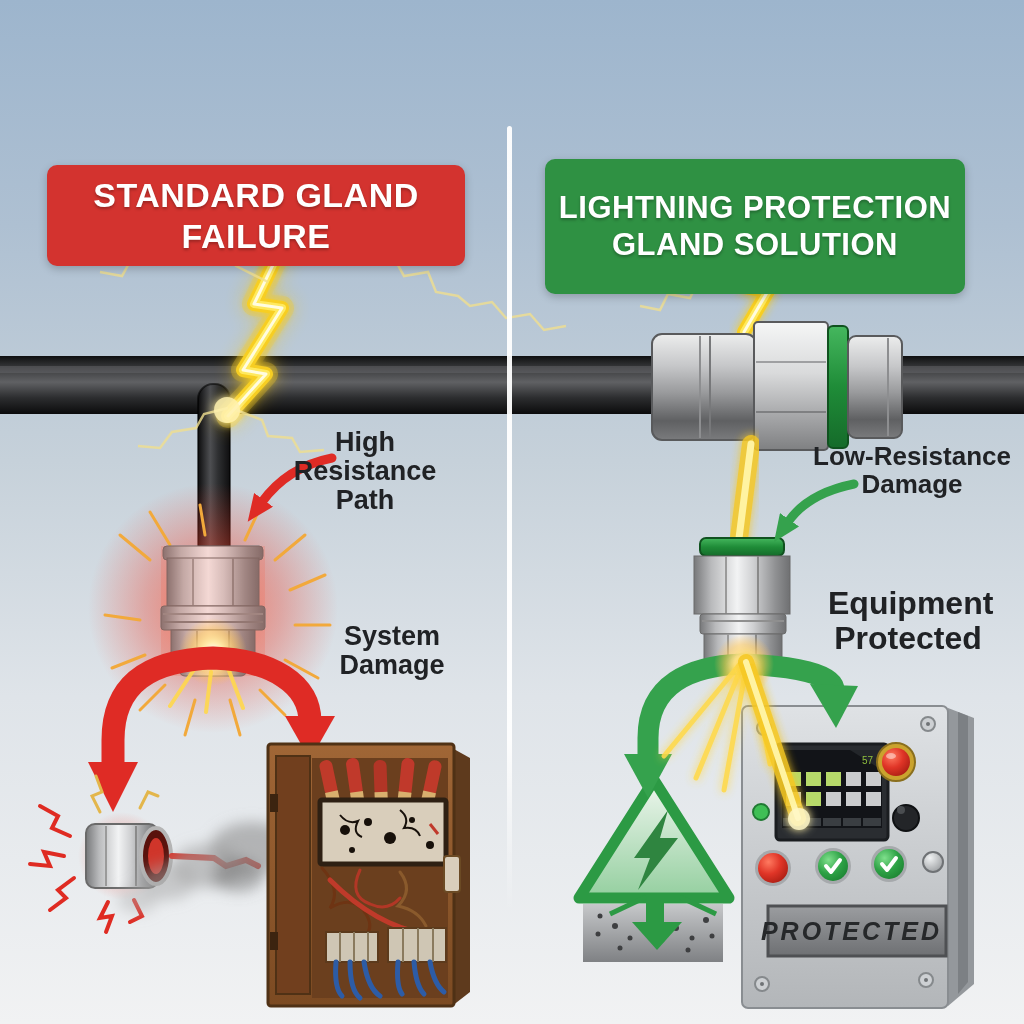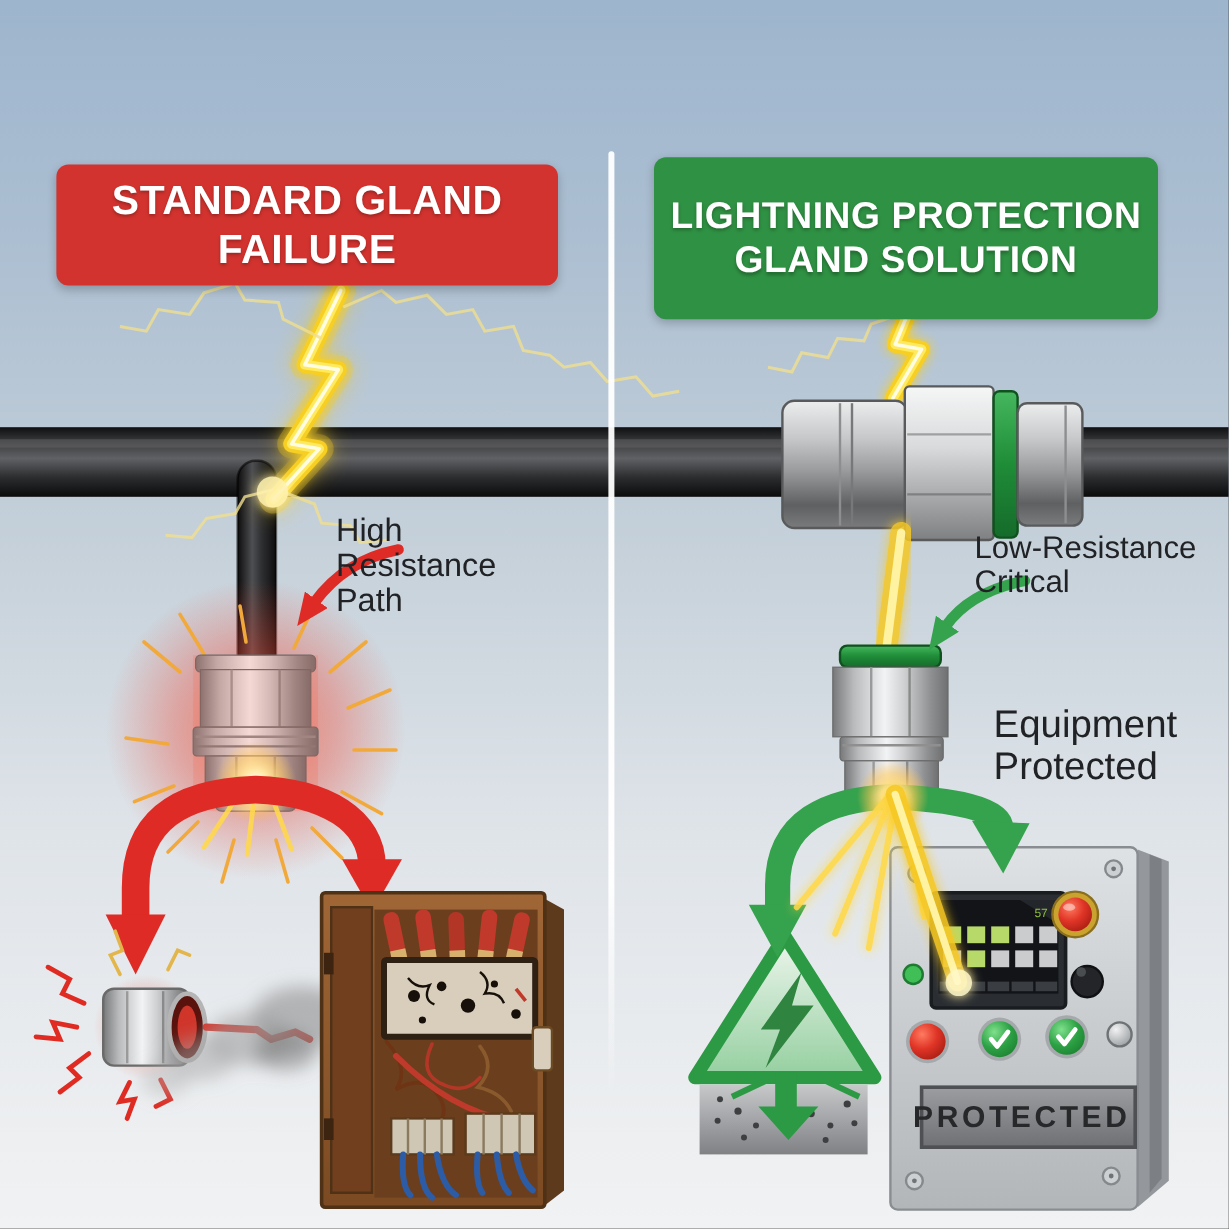--- a/index.html
+++ b/index.html
@@ -15,35 +15,35 @@
   }
   .title{
     position:absolute;left:50%;top:24px;transform:translateX(-50%);
     width:790px;text-align:center;font-size:43px;line-height:1.12;font-weight:800;
     letter-spacing:-.5px;color:#17181a;
   }
   .banner{
     position:absolute;display:flex;align-items:center;justify-content:center;
     border-radius:10px;color:#fff;font-weight:700;text-align:center;line-height:1.18;
     letter-spacing:.5px;text-shadow:0 2px 3px rgba(0,0,0,.28);
-    box-shadow:0 3px 8px rgba(0,0,0,.22);padding:0 12px;box-sizing:border-box;
+    box-shadow:0 3px 8px rgba(0,0,0,.22);padding:0 12px;box-sizing:border-box;margin-top:28px;
   }
   .banner.red{left:47px;top:137px;width:418px;height:101px;background:#d3332f;font-size:34px;}
   .banner.green{left:545px;top:131px;width:420px;height:135px;background:#2f9143;font-size:31px;}
   .label{
-    position:absolute;text-align:left;color:#202225;font-weight:400;line-height:1.08;
+    position:absolute;text-align:center;color:#202225;font-weight:700;line-height:1.08;
   }
   .label.hi-res{left:280px;top:428px;width:170px;font-size:27px;}
   .label.sys-dmg{left:327px;top:622px;width:130px;font-size:27px;}
   .label.low-res{left:812px;top:442px;width:200px;font-size:26px;}
   .label.equip{left:828px;top:586px;width:160px;font-size:32px;}
   .plate-text{
     position:absolute;left:768px;top:906px;width:167px;height:50px;
     display:flex;align-items:center;justify-content:center;
-    font-size:25px;font-weight:600;letter-spacing:3px;color:#26282a;
+    font-size:25px;font-weight:600;letter-spacing:3px;color:#26282a;font-style:italic;
   }
 </style>
 </head>
 <body>
 
 <div id="stage">
 
 <svg id="scene" viewBox="0 0 1024 1024">
   <defs>
     <linearGradient id="cableV" x1="0" y1="0" x2="0" y2="1">
@@ -468,18 +468,19 @@
   </g>
 </svg>
 
 <div class="divider"></div>
 
 
 <div class="banner red">STANDARD GLAND FAILURE</div>
 <div class="banner green">LIGHTNING PROTECTION GLAND SOLUTION</div>
 
 <div class="label hi-res">High Resistance Path</div>
-<div class="label low-res">Low-Resistance Critical</div>
+<div class="label sys-dmg">System Damage</div>
+<div class="label low-res">Low-Resistance Damage</div>
 <div class="label equip">Equipment Protected</div>
 
 <div class="plate-text">PROTECTED</div>
 
 </div>
 
 </body></html>

